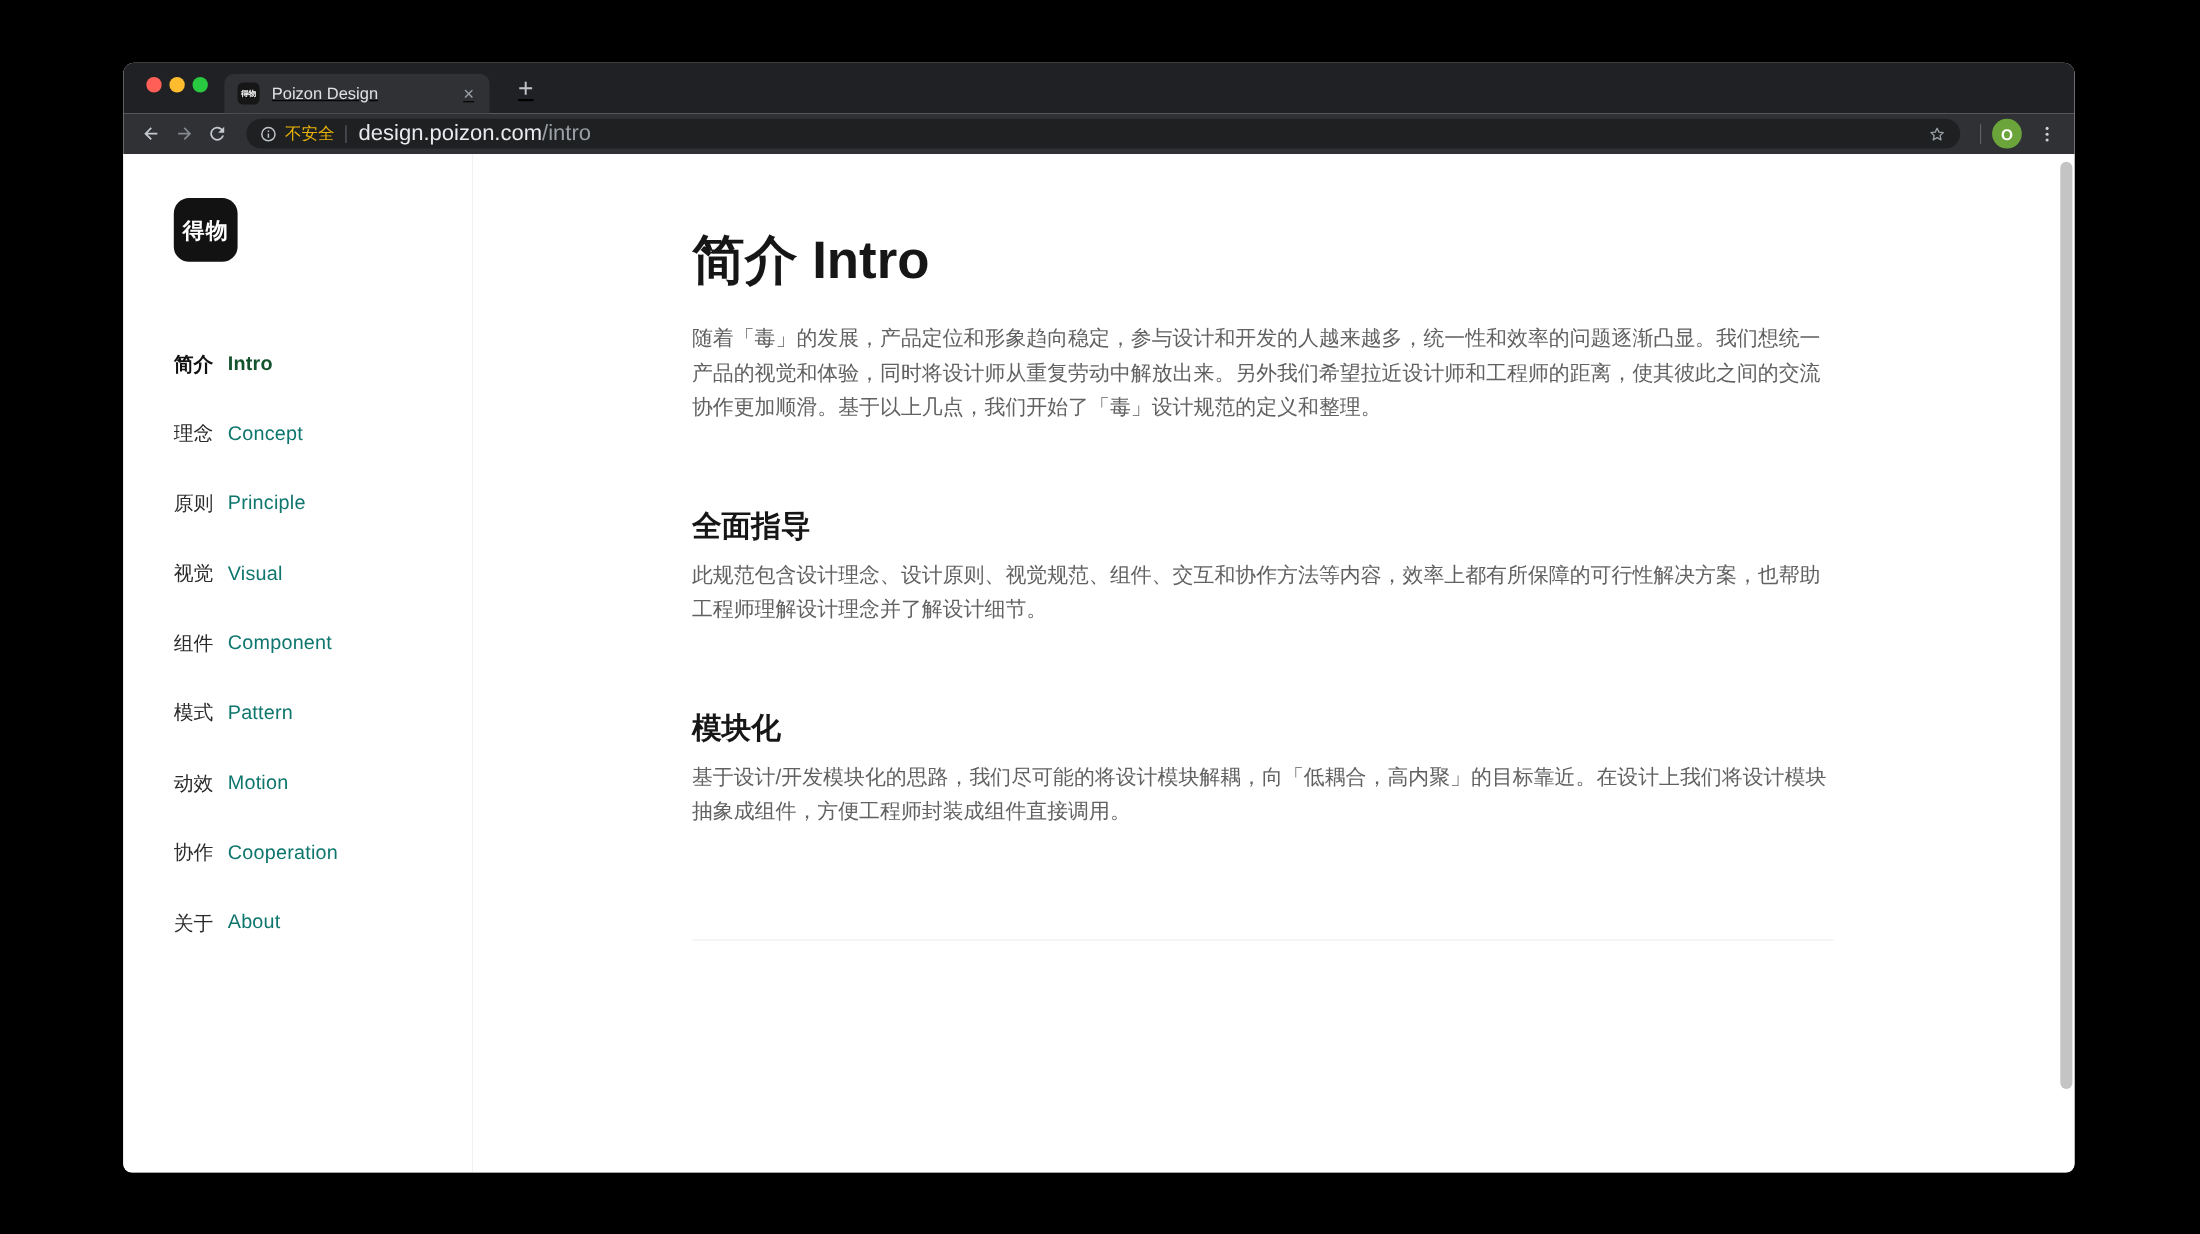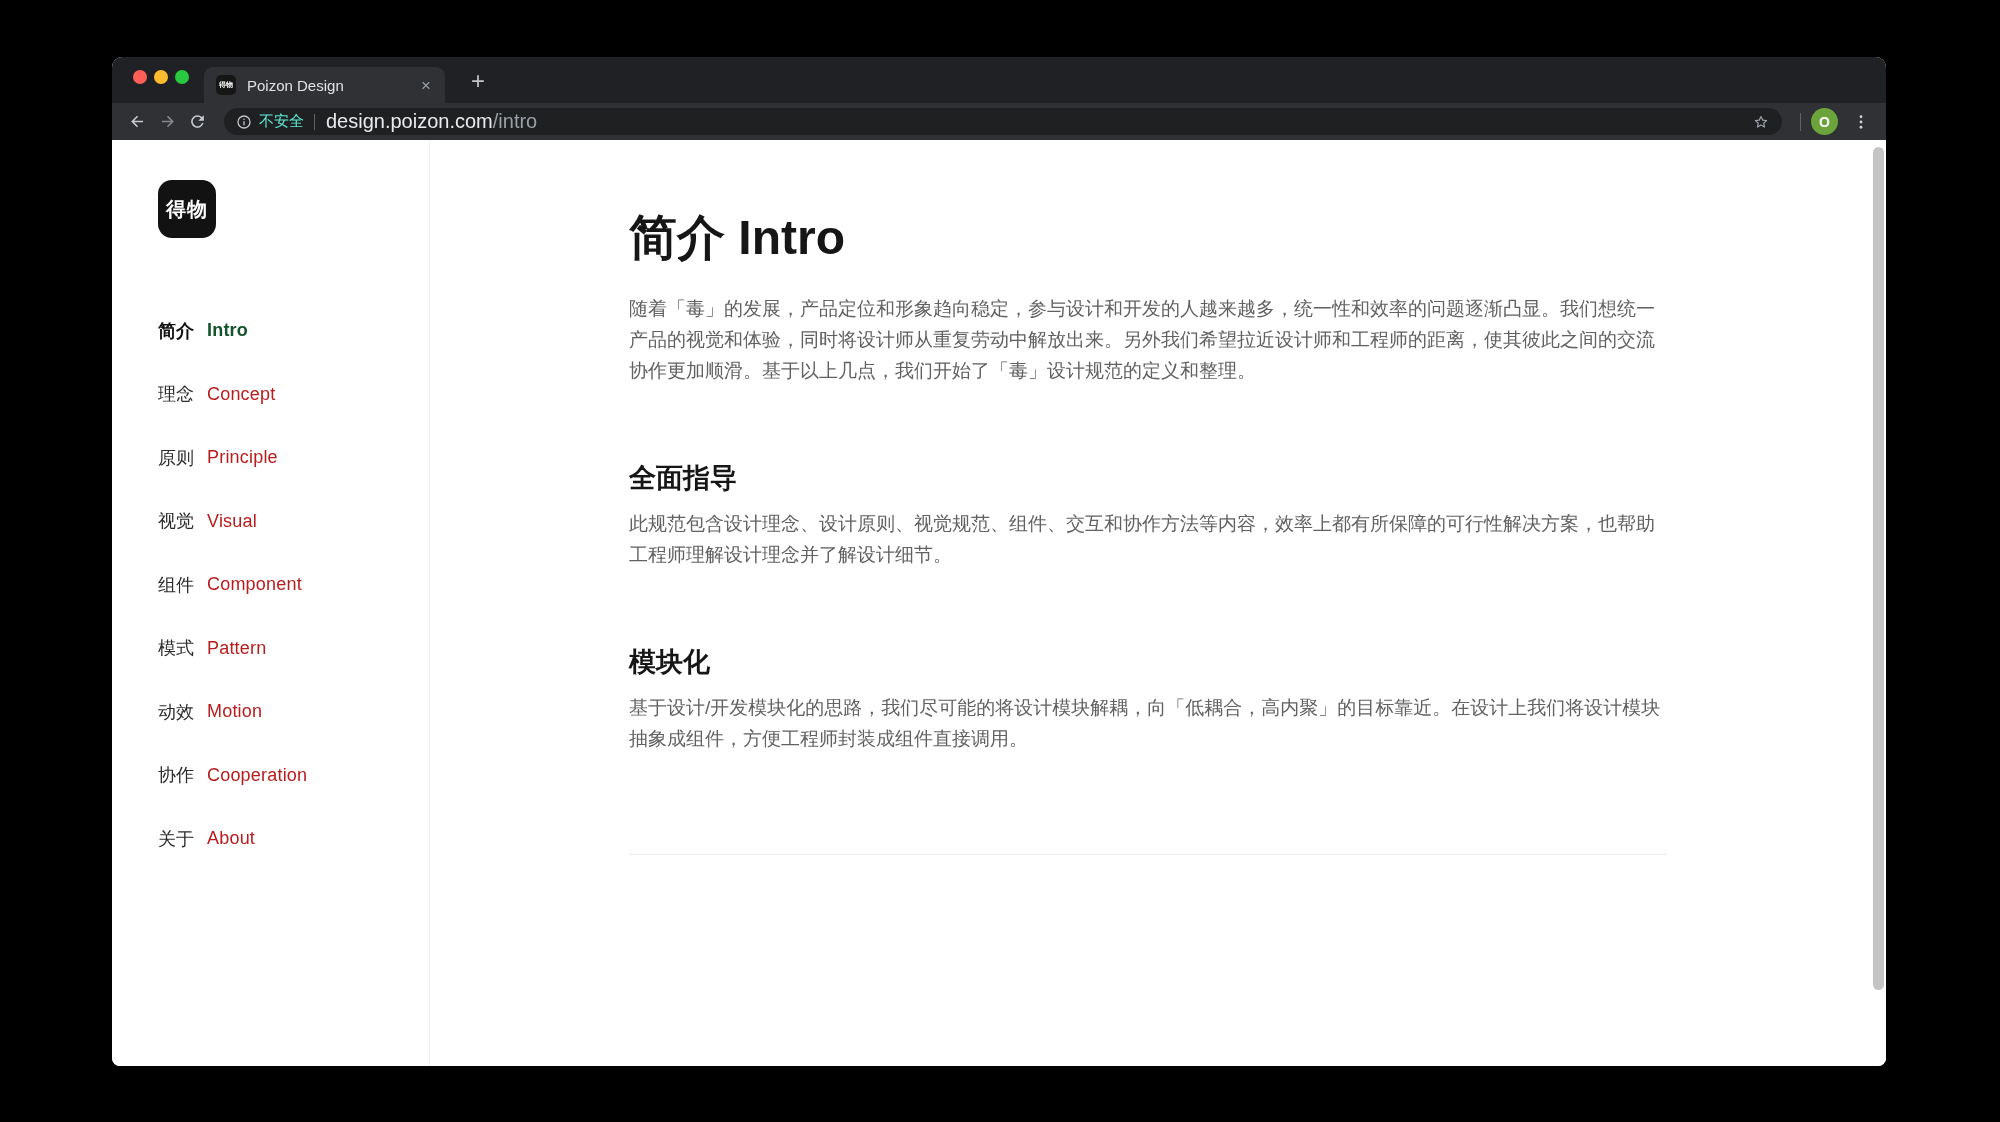--- a/index.html
+++ b/index.html
@@ -13,21 +13,21 @@
   .window {
     position:absolute; left:112px; top:57px; width:1774px; height:1009px;
     border-radius:10px 10px 8px 8px; overflow:hidden;
     display:flex; flex-direction:column;
     box-shadow:0 18px 60px rgba(0,0,0,.6);
     background:#fff;
   }
   
   .tabbar {
     height:46px; background:#202124; flex:0 0 auto;
-    display:flex; align-items:flex-end; position:relative;
+    display:flex; align-items:flex-end; position:relative;text-decoration:underline;
   }
   .traffic { position:absolute; left:21px; top:13px; display:flex; gap:7px; }
   .dot { width:14px; height:14px; border-radius:50%; display:block; }
   .dot.red { background:#ff5f57; }
   .dot.yellow { background:#febc2e; }
   .dot.green { background:#28c840; }
   .tab {
     margin-left:92px; width:241px; height:36px;
     background:#2f3134; border-radius:9px 9px 0 0;
     display:flex; align-items:center; padding:0 10px 0 12px;
@@ -55,21 +55,21 @@
     display:flex; align-items:center; padding:0 14px 0 10px;
   }
   .navbtn { width:30px; height:30px; display:flex; align-items:center; justify-content:center; border-radius:50%; flex:0 0 auto; }
   .navbtn svg { width:19px; height:19px; }
   .omnibox {
     height:27px; background:#1e2022; border-radius:14px;
     display:flex; align-items:center; flex:1 1 auto;
     margin:0 8px 0 12px; padding:0 8px 0 12px; min-width:0;
   }
   .omnibox .sec-icon svg { width:16px; height:16px; display:block; }
-  .sec-label { color:#5eead4; font-size:15px; margin:0 10px 0 7px; white-space:nowrap; }
+  .sec-label { color:#eab308; font-size:15px; margin:0 10px 0 7px; white-space:nowrap; }
   .vsep { width:1px; height:16px; background:#5f6368; flex:0 0 auto; }
   .url { font-size:20px; margin-left:11px; white-space:nowrap; flex:1 1 auto; min-width:0; overflow:hidden; }
   .url .host { color:#e8eaed; }
   .url .path { color:#9aa0a6; }
   .star { flex:0 0 auto; display:flex; align-items:center; justify-content:center; width:26px; height:26px; }
   .star svg { width:18px; height:18px; }
   .toolbar .vsep.tall { height:18px; margin:0 10px; }
   .avatar {
     width:27px; height:27px; border-radius:50%; background:#6ba43b;
     color:#fff; font-size:14px; font-weight:bold;
@@ -81,21 +81,21 @@
   .page { flex:1 1 auto; background:#fff; display:flex; position:relative; overflow:hidden; }
   .sidebar { width:318px; flex:0 0 auto; border-right:1px solid #f1f1f1; padding:40px 0 0 46px; }
   .logo {
     width:58px; height:58px; border-radius:14px; background:#121212;
     color:#fff; display:flex; align-items:center; justify-content:center;
     font-size:20px; font-weight:bold; letter-spacing:1px;
   }
   .nav { list-style:none; margin-top:61px; }
   .nav li { height:63.5px; display:flex; align-items:center; cursor:pointer; }
   .nav .zh { font-size:18px; color:#2b2b2b; font-weight:500;text-align:center; }
-  .nav .en { font-size:18px; color:#b91c1c; margin-left:13px; letter-spacing:.2px; }
+  .nav .en { font-size:18px; color:#0f766e; margin-left:13px; letter-spacing:.2px; }
   .nav li.active .zh { color:#111; font-weight:700; }
   .nav li.active .en { color:#14532d; font-weight:700; }
   main { flex:1 1 auto; padding:70px 0 0 199px; }
   .content { width:1040px; }
   h1 { font-size:48px; line-height:55px; font-weight:700; color:#161616; margin:0 0 28px; }
   .lede, .doc-section p { font-size:19px; line-height:31px; color:#616161; }
   .doc-section { margin-top:74px; }
   .doc-section h2 { font-size:27px; line-height:36px; font-weight:700; color:#161616; margin:0 0 12px; }
   .divider { margin-top:100px; border-top:1px solid #ededed; width:1038px; }
   .scroll-thumb {

